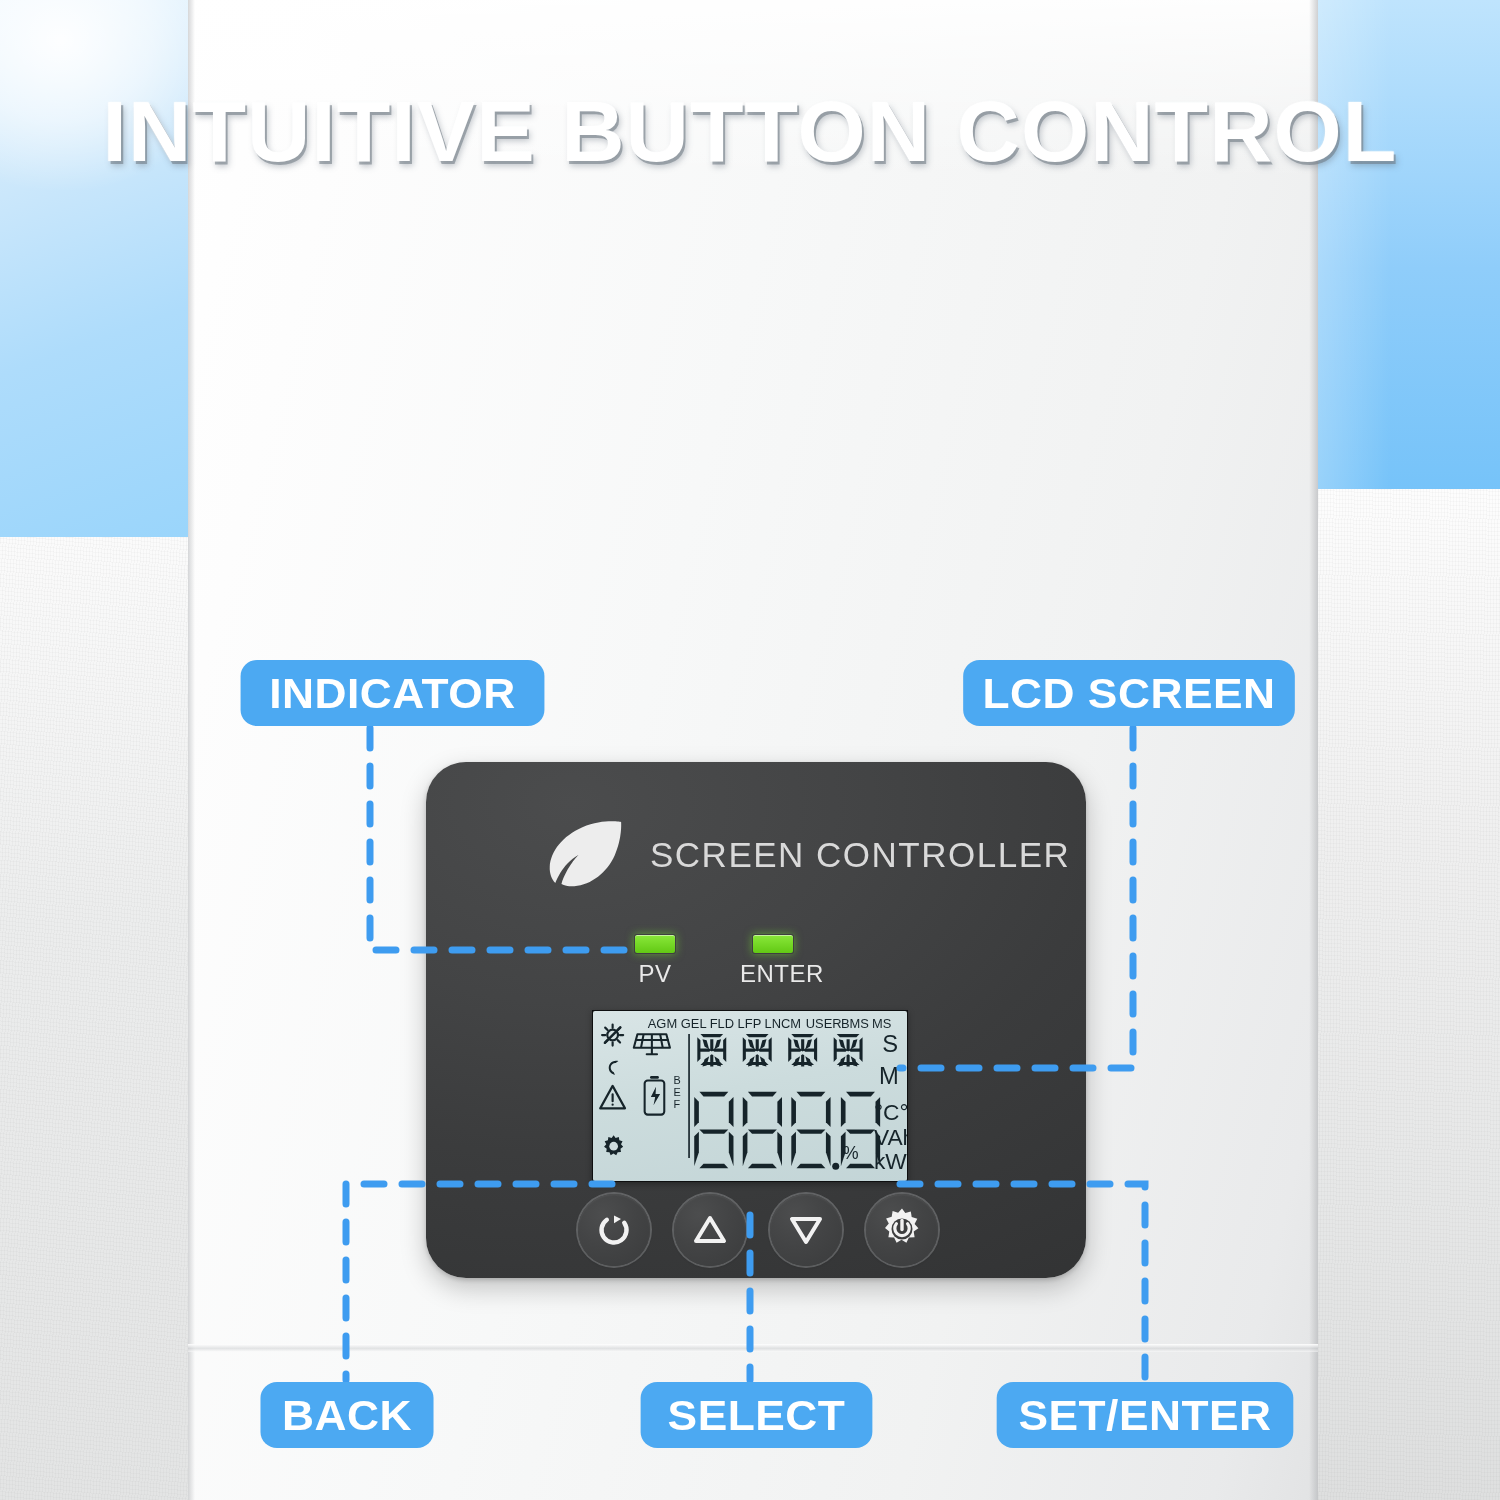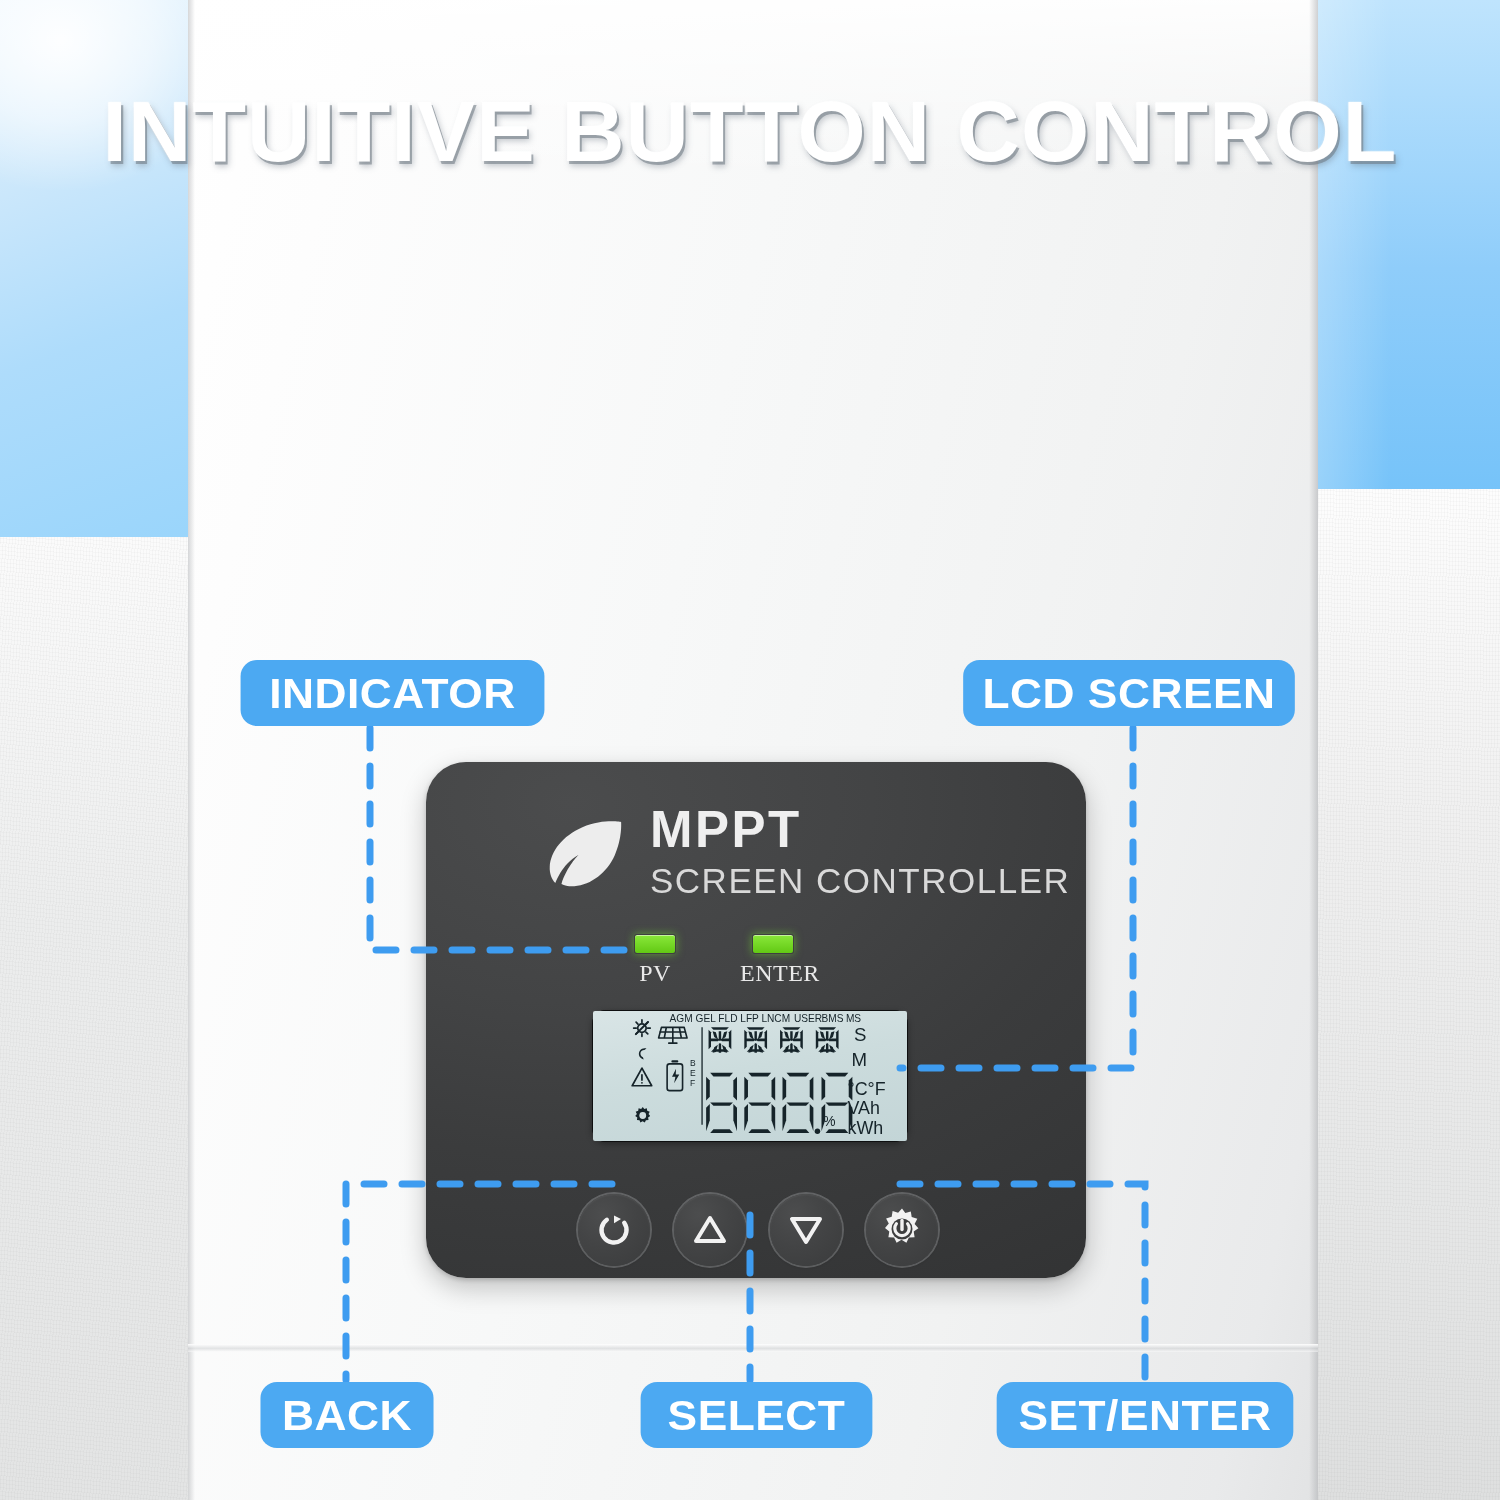--- a/index.html
+++ b/index.html
@@ -113,27 +113,27 @@
   .led-item.batt{ left:118px; width:66px; }
   .led-lamp{
     width:42px; height:20px; margin:0 auto;
     border-radius:3px;
     background:linear-gradient(180deg,#8ae83a,#62c914);
     box-shadow:0 0 8px rgba(120,225,50,.55), inset 0 1px 0 rgba(255,255,255,.5);
     border:1px solid #3f3f40;
   }
   .led-label{
     margin-top:6px; font-size:24px; color:#e9e9e9; letter-spacing:.5px;
-    font-family:Liberation Serif, serif;
+    font-family:Liberation Sans, sans-serif;
   }
 
   
   .lcd-frame{
-    position:absolute; left:166px; top:248px; width:316px; height:132px;
-    background:#1c1d1e; border-radius:14px; padding:1px;
+    position:absolute; left:166px; top:248px; width:316px; height:172px;
+    background:#1c1d1e; border-radius:0; padding:1px;
     box-shadow:inset 0 0 0 1px #0e0f10, 0 2px 6px rgba(0,0,0,.35);
   }
   .lcd{
     width:100%; height:100%; border-radius:2px;
     background:linear-gradient(170deg,#d9e5e6 0%, #ccdcdd 45%, #c3d5d7 100%);
     position:relative; overflow:hidden;
   }
   .lcd svg{ display:block; width:100%; height:100%; }
 
   
@@ -208,21 +208,20 @@
   </svg>
 
   <div class="panel">
 
     <div class="logo-row">
       <svg class="leaf" viewBox="0 0 100 100">
         <path d="M92 14C92 14 70 10 47 20 24 30 10 48 9 66c-.4 8 2.4 15 6.6 19 0 0 7-22 27-33 0 0-14 14-20 34 4 2 9 3 15 2.6 20-1.6 38-16 47-36 9-20 7.4-38.6 7.4-38.6z" fill="#EDEDED"></path>
         <path d="M16 85s9-27 30-37c-10 12-16 24-19 37-4 1-8 1-11 0z" fill="#3E3F40" opacity="0"></path>
       </svg>
       <div class="brand">
-        <div class="brand-main">MPPT</div>
         <div class="brand-sub">SCREEN CONTROLLER</div>
       </div>
     </div>
 
     <div class="led-group">
       <div class="led-item pv">
         <div class="led-lamp"></div>
         <div class="led-label">PV</div>
       </div>
       <div class="led-item batt">

